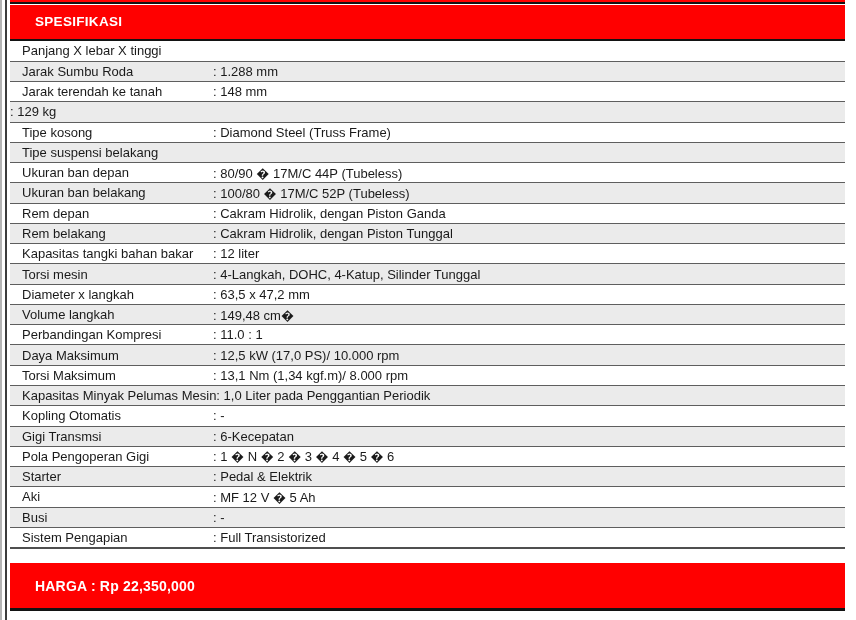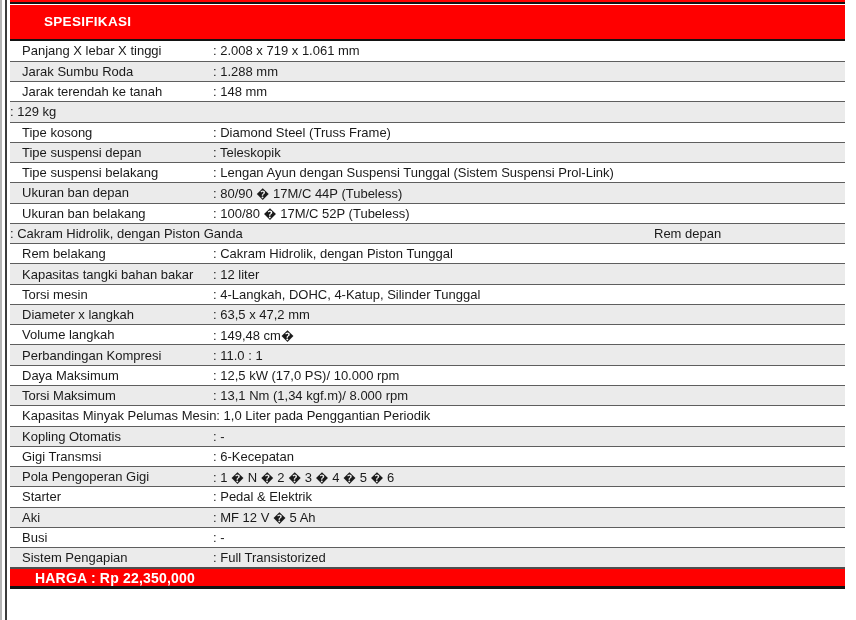--- a/index.html
+++ b/index.html
@@ -34,21 +34,21 @@
   .top-strip {
     height: 4px; background: var(--red);
     border-bottom: 2.5px solid var(--bar-border);
   }
 
   .header-bar {
     margin-top: 1px;
     height: 35.5px; background: var(--red);
     border-bottom: 2px solid var(--bar-border);
     display: flex; align-items: center;
-    padding-left: 34px;
+    padding-left: 25px;
   }
   .header-bar .title {
     color: var(--header-text); font-weight: bold;
     font-size: 13.5px; letter-spacing: 0.3px;
   }
 
   .spec-table { border-bottom: 2px solid #4F4F4F; }
   .spec-row {
     height: 20.27px;
     display: flex; align-items: center;
@@ -58,22 +58,22 @@
   .spec-row:first-child { border-top: none; }
   .spec-row:nth-child(even) { background: var(--alt-row); }
   .cell {
     font-size: 13px; color: var(--text);
     white-space: nowrap; overflow: visible;
   }
   .cell.label { flex: 0 0 203px; padding-left: 12px; }
   .cell.value { flex: 1 1 auto; }
 
   .price-bar {
-    margin-top: 0px;
-    height: 20px; background: var(--red);
+    margin-top: 14px;
+    height: 48px; background: var(--red);
     border-bottom: 3px solid var(--bar-border);
     display: flex; align-items: center;
     padding-left: 25px;
   }
   .price-bar .price {
     color: var(--header-text); font-weight: bold; font-size: 14px;
     letter-spacing: 0.2px;
   }
 </style>
 </head>
@@ -86,21 +86,20 @@
   <div class="content">
     <div class="top-strip"></div>
 
     <div class="header-bar">
       <span class="title">SPESIFIKASI</span>
     </div>
 
     <div class="spec-table" id="specTable">
   <div class="spec-row">
     <div class="cell label">Panjang X lebar X tinggi</div>
-    <div class="cell value">: 2.008 x 719 x 1.061 mm</div>
   </div>
 
   <div class="spec-row">
     <div class="cell label">Jarak Sumbu Roda</div>
     <div class="cell value">: 1.288 mm</div>
   </div>
 
   <div class="spec-row">
     <div class="cell label">Jarak terendah ke tanah</div>
     <div class="cell value">: 148 mm</div>
@@ -108,43 +107,38 @@
 
   <div class="spec-row">
     <div class="cell value">: 129 kg</div>
   </div>
 
   <div class="spec-row">
     <div class="cell label">Tipe kosong</div>
     <div class="cell value">: Diamond Steel (Truss Frame)</div>
   </div>
 
-  <div class="spec-row">
-    <div class="cell label">Tipe suspensi depan</div>
-    <div class="cell value">: Teleskopik</div>
-  </div>
 
   <div class="spec-row">
     <div class="cell label">Tipe suspensi belakang</div>
-    <div class="cell value">: Lengan Ayun dengan Suspensi Tunggal (Sistem Suspensi Prol-Link)</div>
   </div>
 
   <div class="spec-row">
     <div class="cell label">Ukuran ban depan</div>
     <div class="cell value">: 80/90 � 17M/C 44P (Tubeless)</div>
   </div>
 
   <div class="spec-row">
     <div class="cell label">Ukuran ban belakang</div>
     <div class="cell value">: 100/80 � 17M/C 52P (Tubeless)</div>
   </div>
 
   <div class="spec-row">
+    <div class="cell label">Rem depan</div>
     <div class="cell value">: Cakram Hidrolik, dengan Piston Ganda</div>
-    <div class="cell label">Rem depan</div>
   </div>
 
   <div class="spec-row">
     <div class="cell label">Rem belakang</div>
     <div class="cell value">: Cakram Hidrolik, dengan Piston Tunggal</div>
   </div>
 
   <div class="spec-row">
     <div class="cell label">Kapasitas tangki bahan bakar</div>
     <div class="cell value">: 12 liter</div>

